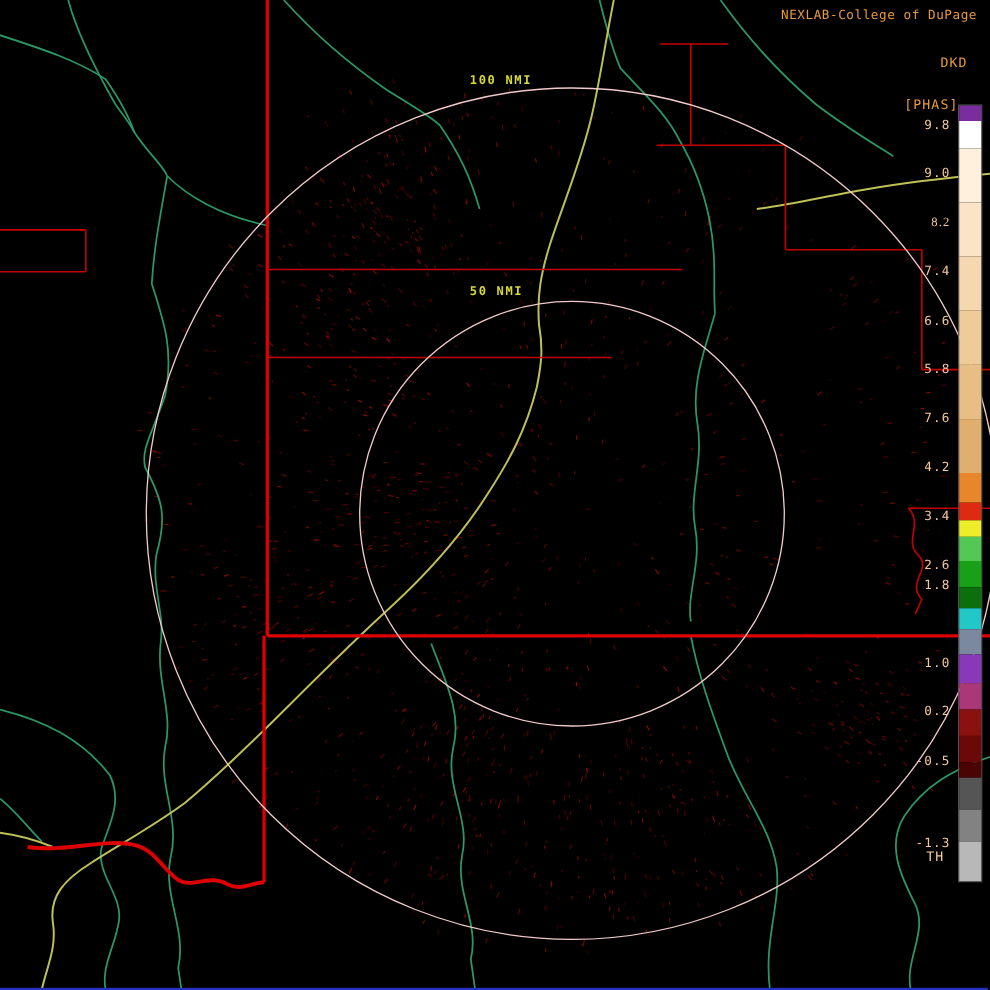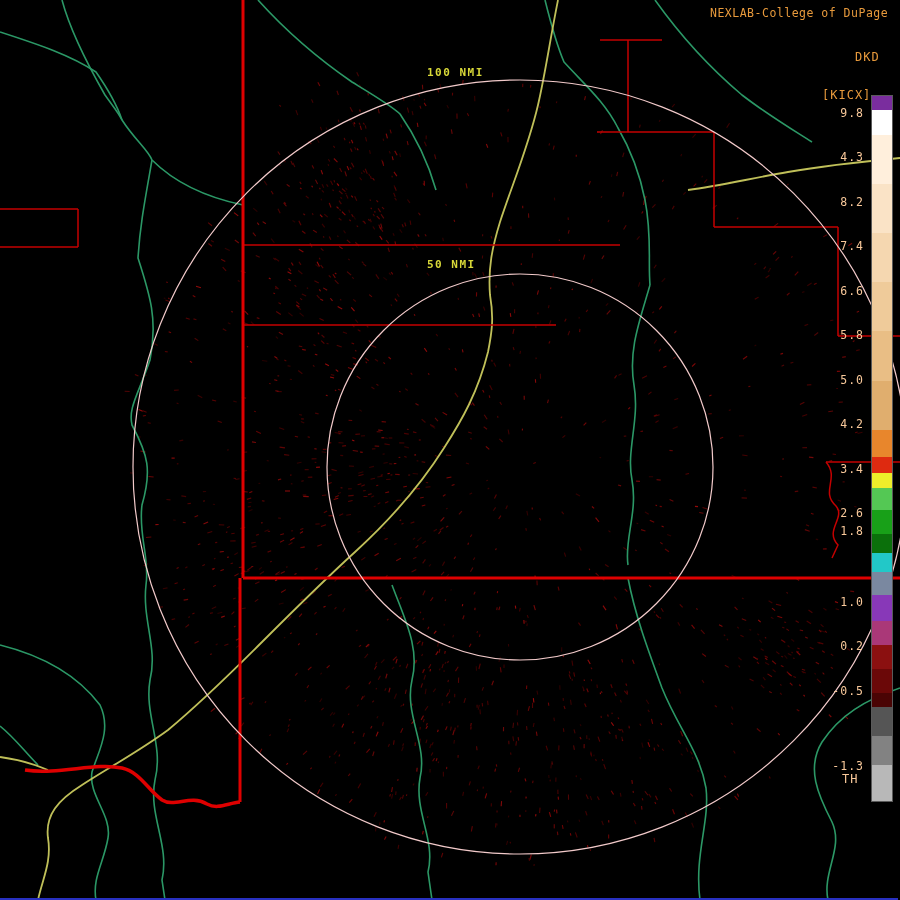--- a/index.html
+++ b/index.html
@@ -1556,21 +1556,21 @@
 
   <div class="lbl ring-label ring-label-100">100 NMI</div>
   <div class="lbl ring-label ring-label-50">50 NMI</div>
 
   <div class="lbl source-line">
     <span>NEXLAB-College of DuPage</span>
     <span class="cod-logo">%</span>
   </div>
 
   <div class="lbl prod-code">DKD</div>
-  <div class="lbl units">[KICX]</div>
+  <div class="lbl units">[PHAS]</div>
   <div class="lbl th-lbl">TH</div>
 
   <div class="colorbar" id="colorbar">
       <div style="background: rgb(122, 45, 158); flex-grow: 15;"></div>
       <div style="background: rgb(255, 255, 255); flex-grow: 25;"></div>
       <div style="background: rgb(255, 239, 220); flex-grow: 51;"></div>
       <div style="background: rgb(250, 227, 198); flex-grow: 51;"></div>
       <div style="background: rgb(245, 215, 176); flex-grow: 51;"></div>
       <div style="background: rgb(239, 203, 154); flex-grow: 51;"></div>
       <div style="background: rgb(233, 190, 133); flex-grow: 51;"></div>
@@ -1587,26 +1587,26 @@
       <div style="background: rgb(170, 56, 120); flex-grow: 25;"></div>
       <div style="background: rgb(139, 16, 16); flex-grow: 25;"></div>
       <div style="background: rgb(107, 8, 8); flex-grow: 25;"></div>
       <div style="background: rgb(74, 4, 4); flex-grow: 15;"></div>
       <div style="background: rgb(85, 85, 85); flex-grow: 30;"></div>
       <div style="background: rgb(130, 130, 130); flex-grow: 30;"></div>
       <div style="background: rgb(184, 184, 184); flex-grow: 37;"></div>
     </div>
   <div id="ticks">
       <div class="tick" style="top: 107px;">9.8</div>
-      <div class="tick" style="top: 151.45px;">4.3</div>
-      <div class="tick" style="top: 195.9px;">8.2</div>
+      <div class="tick" style="top: 151.45px;">9.0</div>
+      <div class="tick" style="top: 195.9px; font-family: Liberation Serif, serif;">8.2</div>
       <div class="tick" style="top: 240.35px;">7.4</div>
       <div class="tick" style="top: 284.8px;">6.6</div>
       <div class="tick" style="top: 329.25px;">5.8</div>
-      <div class="tick" style="top: 373.7px;">5.0</div>
+      <div class="tick" style="top: 373.7px;">7.6</div>
       <div class="tick" style="top: 418.15px;">4.2</div>
       <div class="tick" style="top: 462.6px;">3.4</div>
       <div class="tick" style="top: 507.05px;">2.6</div>
       <div class="tick" style="top: 525px;">1.8</div>
       <div class="tick" style="top: 595.95px;">1.0</div>
       <div class="tick" style="top: 640.4px;">0.2</div>
       <div class="tick" style="top: 684.85px;">-0.5</div>
       <div class="tick" style="top: 729.3px; margin-top: 31px;">-1.3</div>
     </div>
 

